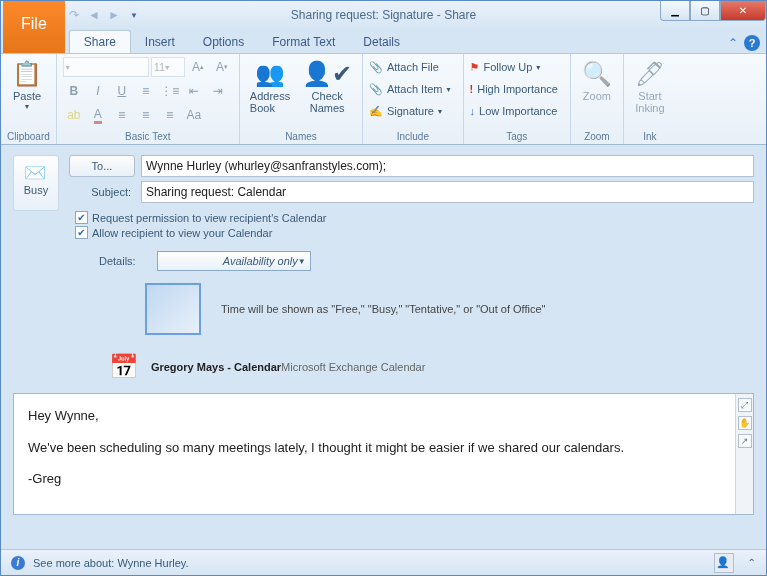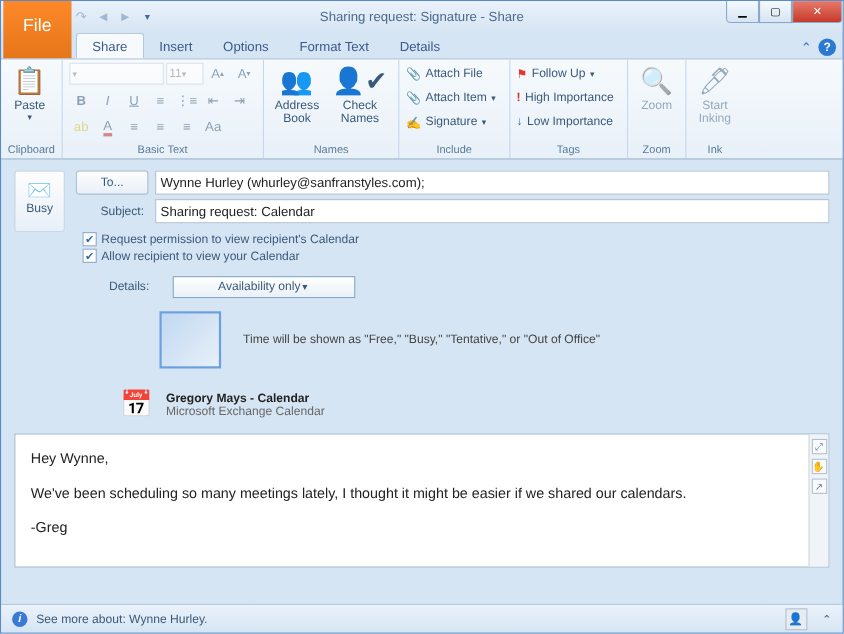--- a/index.html
+++ b/index.html
@@ -53,29 +53,29 @@
   .from-line { font-size: 11px; color: #3a5a7a; padding-left: 76px; }
   .field-row { display: flex; gap: 6px; align-items: center; }
   .field-btn { width: 66px; height: 22px; border: 1px solid #b0c0d0; background: linear-gradient(#fdfdfd,#e8f0f8); font-size: 11px; color: #3a5a7a; text-align: center; line-height: 20px; border-radius: 3px; }
   .field-label { width: 66px; font-size: 11px; color: #3a5a7a; text-align: right; padding-right: 4px; }
   .field-input { flex: 1; height: 22px; border: 1px solid #b0c0d0; background: #fff; font-size: 12px; padding: 0 4px; color: #222; }
   .checks { margin-top: 4px; padding-left: 6px; display: flex; flex-direction: column; gap: 2px; font-size: 11px; color: #3a5a7a; }
   .check-row { display: flex; align-items: center; gap: 4px; }
   .chk { width: 13px; height: 13px; border: 1px solid #8aa8c8; background: #fff; display: inline-flex; align-items: center; justify-content: center; font-size: 10px; color: #2a6ab4; }
   
   .details-row { display: flex; align-items: center; gap: 21px; margin-top: 8px; font-size: 11px; color: #3a5a7a; padding-left: 30px; }
-  .details-combo { border: 1px solid #8aa8c8; background: linear-gradient(#fff,#e8f0f8); height: 20px; width: 166px; padding: 0 4px; display: flex; align-items: center; justify-content: center; font-size: 11px; }
+  .details-combo { border: 1px solid #8aa8c8; background: linear-gradient(#fff,#e8f0f8); height: 20px; width: 154px; padding: 0 4px; display: flex; align-items: center; justify-content: flex-end; font-size: 11px; font-style: italic; }
   
   .preview-row { display: flex; align-items: center; gap: 20px; margin-top: 8px; padding-left: 76px; }
   .cal-preview { width: 56px; height: 52px; background: linear-gradient(135deg,#c0d8f0,#e8f0fa); border: 2px solid #6aa0e0; }
   .preview-text { font-size: 11px; color: #444; }
   
   .cal-info-row { display: flex; align-items: center; gap: 12px; margin-top: 14px; padding-left: 40px; }
   .cal-icon { font-size: 24px; }
-  .cal-info { display: flex; flex-direction: column; font-size: 11px; }
+  .cal-info { display: flex; flex-direction: row; font-size: 11px; }
   .cal-info .name { font-weight: bold; color: #222; }
   .cal-info .sub { color: #666; }
   
   
   .msg-frame { margin: 6px 12px 0 12px; border: 1px solid #a0b8d0; background: #fff; height: 122px; display: flex; position: relative; }
   .msg-body { flex: 1; padding: 12px 14px; font-size: 13px; color: #222; line-height: 1.5; overflow: hidden; }
   .msg-body p { margin-bottom: 12px; }
   .msg-tools { width: 18px; border-left: 1px solid #d0d8e0; display: flex; flex-direction: column; align-items: center; gap: 4px; padding-top: 4px; background: #f0f4f8; }
   .msg-tool { width: 14px; height: 14px; border: 1px solid #b0c0d0; background: #f8fafc; font-size: 9px; display: flex; align-items: center; justify-content: center; color: #5a7a9a; }
   
@@ -174,21 +174,21 @@
         </div>
       </div>
     </div>
     <div class="group-label">Basic Text</div>
   </div>
 
   <div class="group">
     <div class="group-body">
       <div class="big-btn">
         <span class="icon">👥</span>
-        <span style="white-space:pre-line;text-align:center;line-height:1.1">Address
+        <span style="white-space:pre-line;text-align:left;line-height:1.1">Address
 Book</span>
       </div>
       <div class="big-btn">
         <span class="icon">👤✔</span>
         <span style="white-space:pre-line;text-align:center;line-height:1.1">Check
 Names</span>
       </div>
     </div>
     <div class="group-label">Names</div>
   </div>

